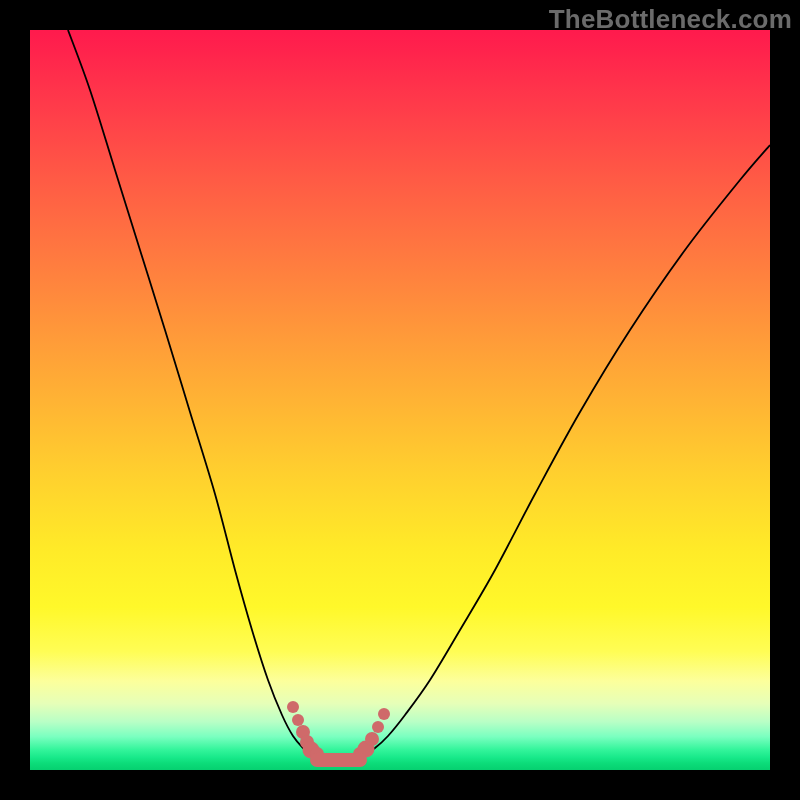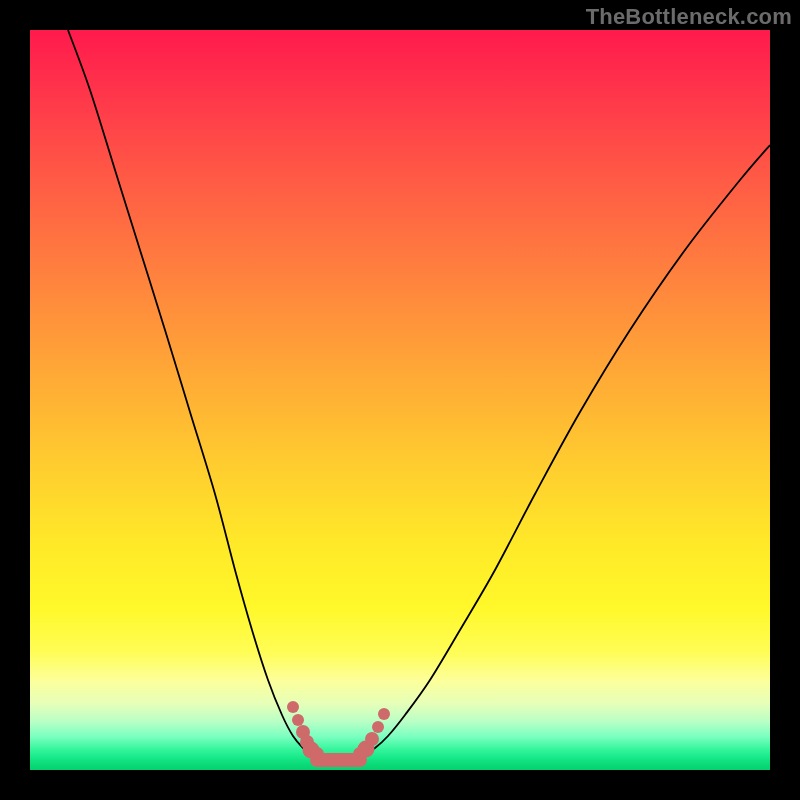--- a/index.html
+++ b/index.html
@@ -53,21 +53,21 @@
       #18e98a 98.3%,
       #0cdc79 99.1%,
       #06d070 100%
     );
   }
   .watermark {
     position: absolute;
     top: 4px;
     right: 8px;
     color: #6b6b6b;
-    font-size: 22px;
+    font-size: 26px;
     font-weight: 600;
     font-family: Arial, sans-serif;
     letter-spacing: 0.2px;
   }
   svg.overlay {
     position: absolute;
     top: 0;
     left: 0;
     width: 100%;
     height: 100%;

